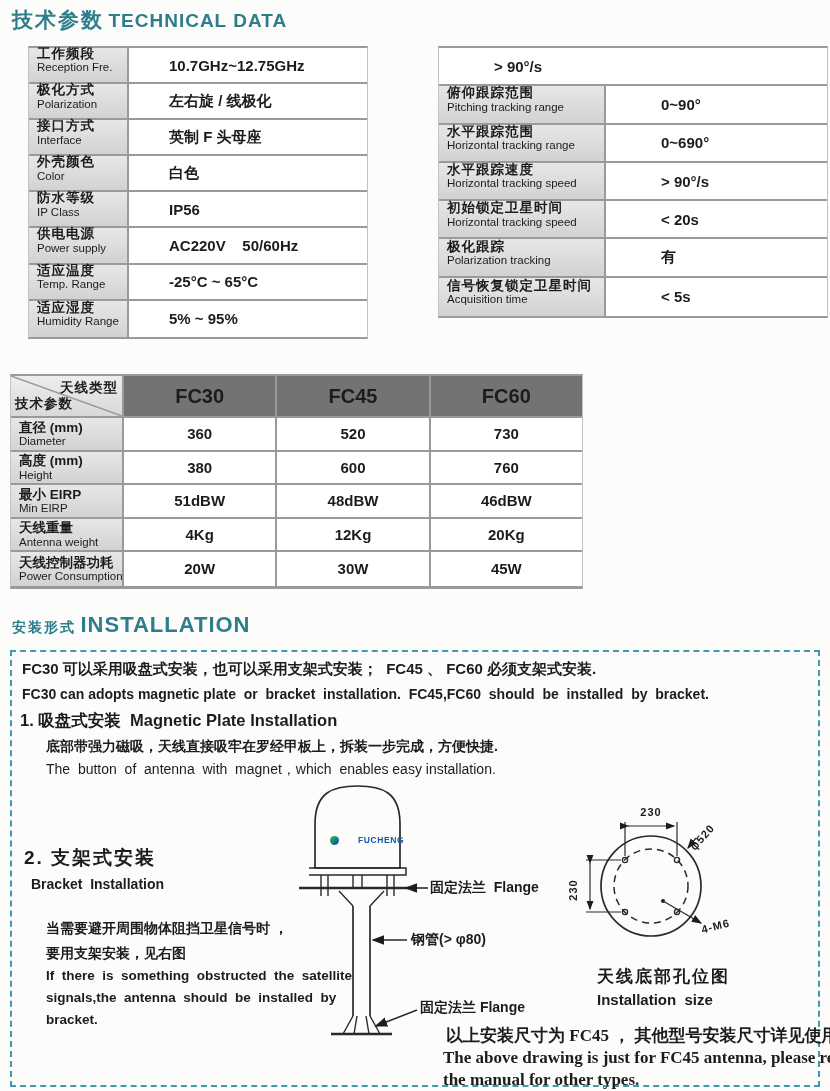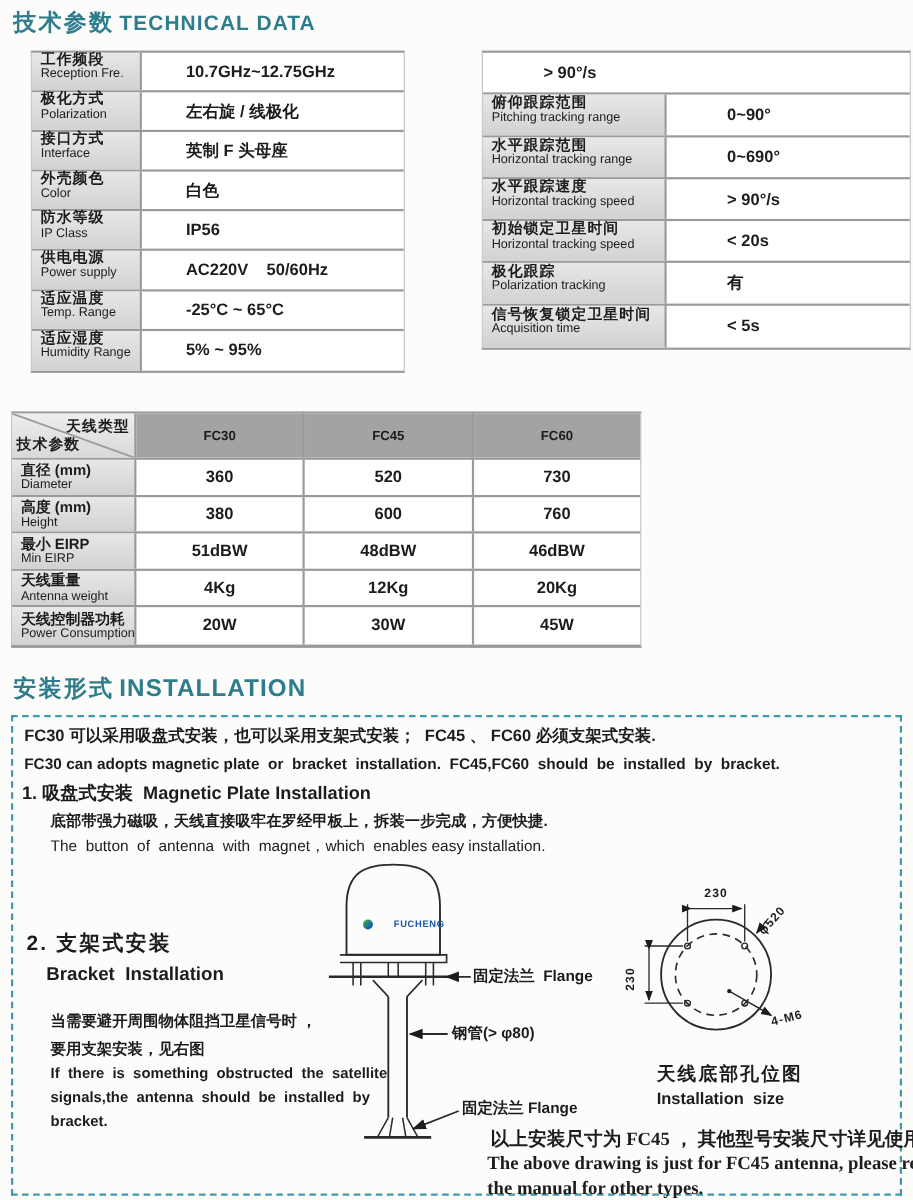--- a/index.html
+++ b/index.html
@@ -37,21 +37,21 @@
   .mrow:last-child { border-bottom:none; }
   .mlabel { width:113px; background:linear-gradient(#e7e7e6,#d2d2d1); border-right:2px solid #9a9a9a;
             display:flex; flex-direction:column; justify-content:center; padding-left:8px; }
   .mlabel .cn { font-size:13.5px; font-weight:bold; white-space:nowrap; line-height:1.15; }
   .mlabel .en { font-size:11.5px; white-space:nowrap; line-height:1.1; }
   .mcell { flex:1; display:flex; align-items:center; justify-content:center;
            font-size:15px; font-weight:bold; border-right:2px solid #9a9a9a; }
   .mcell:last-child { border-right:none; }
   .mrow.head { height:42px; }
   .mrow.data { height:33.5px; }
-  .mrow.head .mcell { font-size:12px; background:#a3a3a3; }
+  .mrow.head .mcell { font-size:20px; background:#737373; }
   .corner { width:113px; position:relative; background:linear-gradient(#eeeeed,#d8d8d7);
             border-right:2px solid #9a9a9a; }
   .corner svg { position:absolute; inset:0; }
   .corner .tr { position:absolute; top:3px; right:4px; font-size:13.5px; font-weight:bold; letter-spacing:1px; }
   .corner .bl { position:absolute; bottom:3px; left:4px; font-size:13.5px; font-weight:bold; letter-spacing:1px; }
 
   
   #install-box { position:absolute; left:10px; top:650px; width:810px; height:437px;
                  border:2px dashed #3f9aad; background:transparent; }
   .abs { position:absolute; white-space:pre; }
@@ -240,35 +240,35 @@
           <span class="cn">天线控制器功耗</span>
           <span class="en">Power Consumption</span>
         </div>
       <div class="mcell">20W</div>
       <div class="mcell">30W</div>
       <div class="mcell">45W</div>
     </div>
   </div>
 
   <div class="sec-head" style="left:12px; top:612px;">
-    <span class="cnpart" style="font-size:21px;">安装形式</span>
+    <span class="cnpart" style="font-size:14px;">安装形式</span>
     <span class="enpart" style="font-size:22px;text-align:center;">INSTALLATION</span>
   </div>
 
   <div id="install-box"></div>
 
   <div class="abs cn-b t15" style="left:22px; top:660px;">FC30 可以采用吸盘式安装，也可以采用支架式安装；  FC45 、 FC60 必须支架式安装.</div>
   <div class="abs t14" style="left:22px; top:686px; font-weight:bold;">FC30 can adopts magnetic plate  or  bracket  installation.  FC45,FC60  should  be  installed  by  bracket.</div>
 
   <div class="abs cn-b" style="left:20px; top:710px; font-size:16.5px;">1. 吸盘式安装  Magnetic Plate Installation</div>
   <div class="abs cn-b t14" style="left:46px; top:738px;">底部带强力磁吸，天线直接吸牢在罗经甲板上，拆装一步完成，方便快捷.</div>
   <div class="abs t14" style="left:46px; top:761px;">The  button  of  antenna  with  magnet，which  enables easy installation.</div>
 
   <div class="abs cn-b" style="left:24px; top:845px; font-size:19px; letter-spacing:2px;">2. 支架式安装</div>
-  <div class="abs cn-b" style="left:42px; top:876px; font-size:17px;">Bracket  Installation</div>
+  <div class="abs cn-b" style="left:31px; top:876px; font-size:14px;">Bracket  Installation</div>
   <div class="abs cn-b t14" style="left:46px; top:920px;">当需要避开周围物体阻挡卫星信号时 ，</div>
   <div class="abs cn-b t14" style="left:46px; top:945px;">要用支架安装，见右图</div>
   <div class="abs cn-b t135" style="left:46px; top:968px;">If  there  is  something  obstructed  the  satellite</div>
   <div class="abs cn-b t135" style="left:46px; top:990px;">signals,the  antenna  should  be  installed  by</div>
   <div class="abs cn-b t135" style="left:46px; top:1012px;">bracket.</div>
 
   <svg style="position:absolute; left:295px; top:778px;" width="235" height="267" viewBox="0 0 235 267">
     <defs>
       <marker id="ah" markerWidth="9" markerHeight="8" refX="7" refY="3" orient="auto">
         <path d="M0,0 L8,3 L0,6 Z" fill="#1c1c1c"></path>

